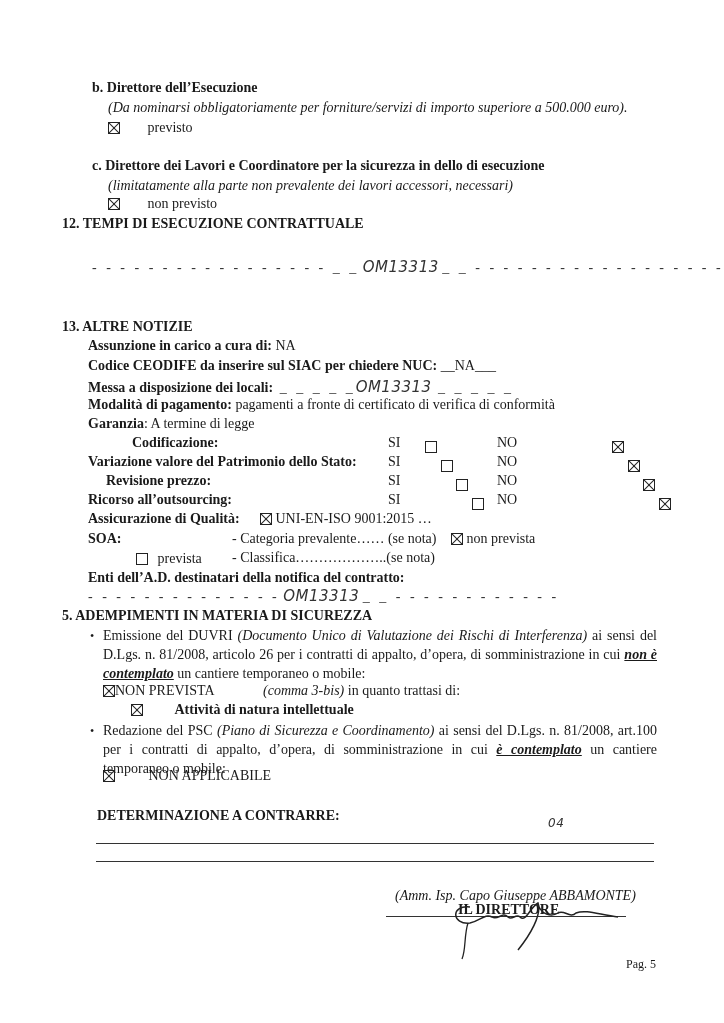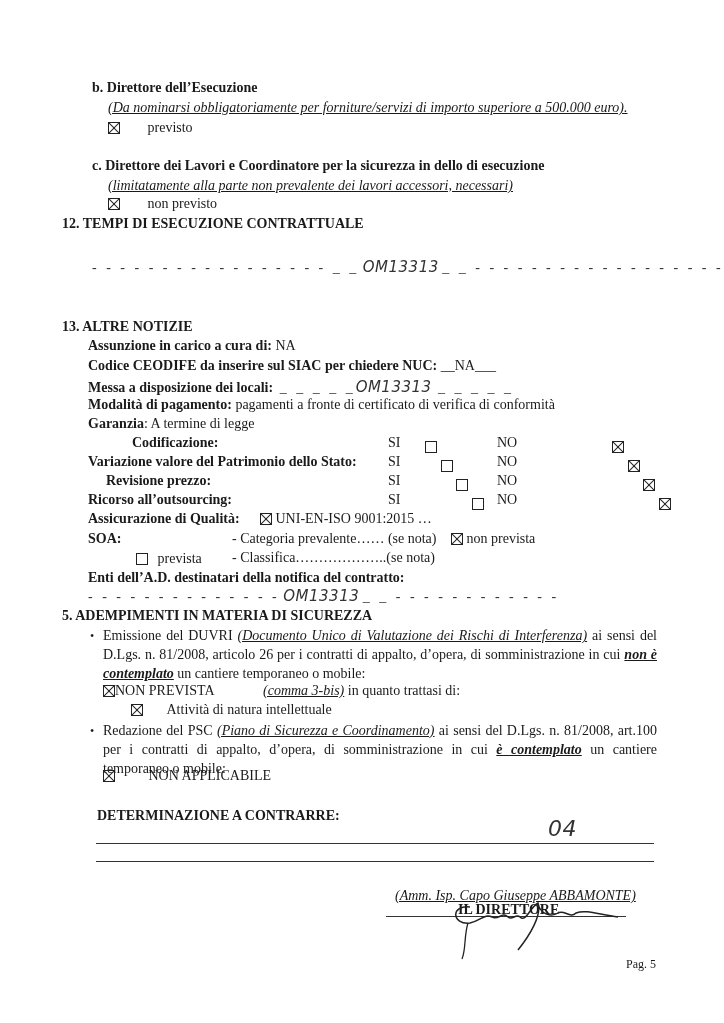--- a/index.html
+++ b/index.html
@@ -3,21 +3,21 @@
 <meta charset="utf-8">
 <style>
   html, body { margin: 0; padding: 0; background: #ffffff; }
   body {
     width: 724px; height: 1023px; position: relative; overflow: hidden;
     font-family: "Liberation Serif", "DejaVu Serif", serif;
     color: #1a1a1a; font-size: 14px;
   }
   .abs { position: absolute; white-space: nowrap; }
   .b { font-weight: bold; }
-  .i { font-style: italic; text-decoration: underline; }
+  .i { font-style: italic; }
   .u { text-decoration: underline; }
   .cb {
     display: inline-block; width: 12px; height: 12px; border: 1px solid #222;
     position: relative; vertical-align: -2px; box-sizing: border-box;
   }
   .cb.checked::before, .cb.checked::after {
     content: ""; position: absolute; left: 50%; top: 50%;
     width: 15px; height: 1px; background: #222;
   }
   .cb.checked::before { transform: translate(-50%,-50%) rotate(45deg); }
@@ -148,35 +148,35 @@
   <span>Emissione del DUVRI </span><span class="i">(Documento Unico di Valutazione dei Rischi di Interferenza)</span><span> ai sensi del D.Lgs. n. 81/2008, articolo 26 per i contratti di appalto, d’opera, di somministrazione in cui </span><span class="b i u">non è contemplato</span><span> un cantiere temporaneo o mobile:</span>
 </div>
 <div class="abs" style="left:103px;top:683px;">
   <span class="cb checked"></span><span>NON PREVISTA</span>
 </div>
 <div class="abs" style="left:263px;top:683px;">
   <span class="i">(comma 3-bis)</span><span> in quanto trattasi di:</span>
 </div>
 <div class="abs" style="left:131px;top:702px;">
   <span class="cb checked"></span>
-  <span style="margin-left:20px;">Attività di natura intellettuale</span>
+  <span style="margin-left:28px;font-weight:bold;">Attività di natura intellettuale</span>
 </div>
 
 <div class="bullet" style="left:90px;top:724px;">•</div>
 <div class="para" style="left:103px;top:721px;width:554px;text-align:justify;">
   <span>Redazione del PSC </span><span class="i">(Piano di Sicurezza e Coordinamento)</span><span> ai sensi del D.Lgs. n. 81/2008, art.100 per i contratti di appalto, d’opera, di somministrazione in cui </span><span class="b i u">è contemplato</span><span> un cantiere temporaneo o mobile:</span>
 </div>
 <div class="abs" style="left:103px;top:768px;">
   <span class="cb checked"></span>
   <span style="margin-left:30px;">NON APPLICABILE</span>
 </div>
 
 
 <div class="abs b" style="left:97px;top:808px;">DETERMINAZIONE A CONTRARRE:</div>
-<div class="abs hand" style="left:548px;top:816px;font-size:22px;">04</div>
+<div class="abs hand" style="left:548px;top:816px;font-size:12px;">04</div>
 <div class="hline" style="left:96px;top:843px;width:558px;"></div>
 <div class="hline" style="left:96px;top:861px;width:558px;"></div>
 
 
 <div class="abs b" style="left:458px;top:870px;margin-top:32px;">IL DIRETTORE</div>
 <div class="abs i" style="left:395px;top:888px;">(Amm. Isp. Capo Giuseppe ABBAMONTE)</div>
 <div class="hline" style="left:386px;top:916px;width:240px;"></div>
 <svg class="sig" style="left:440px;top:895px;" width="190" height="65" viewBox="0 0 190 65">
   <path d="M30 12 C10 10 12 30 30 28 C40 26 45 18 52 22 C58 26 62 16 68 22 C72 26 76 18 80 22 C86 28 90 12 98 8 C102 20 90 40 78 55 M98 8 C100 20 112 22 118 18 C124 14 130 24 136 18 C146 14 160 20 178 22" stroke="#222" stroke-width="1.5" fill="none"></path>
   <path d="M28 28 C24 40 26 55 22 64" stroke="#222" stroke-width="1.3" fill="none"></path>

